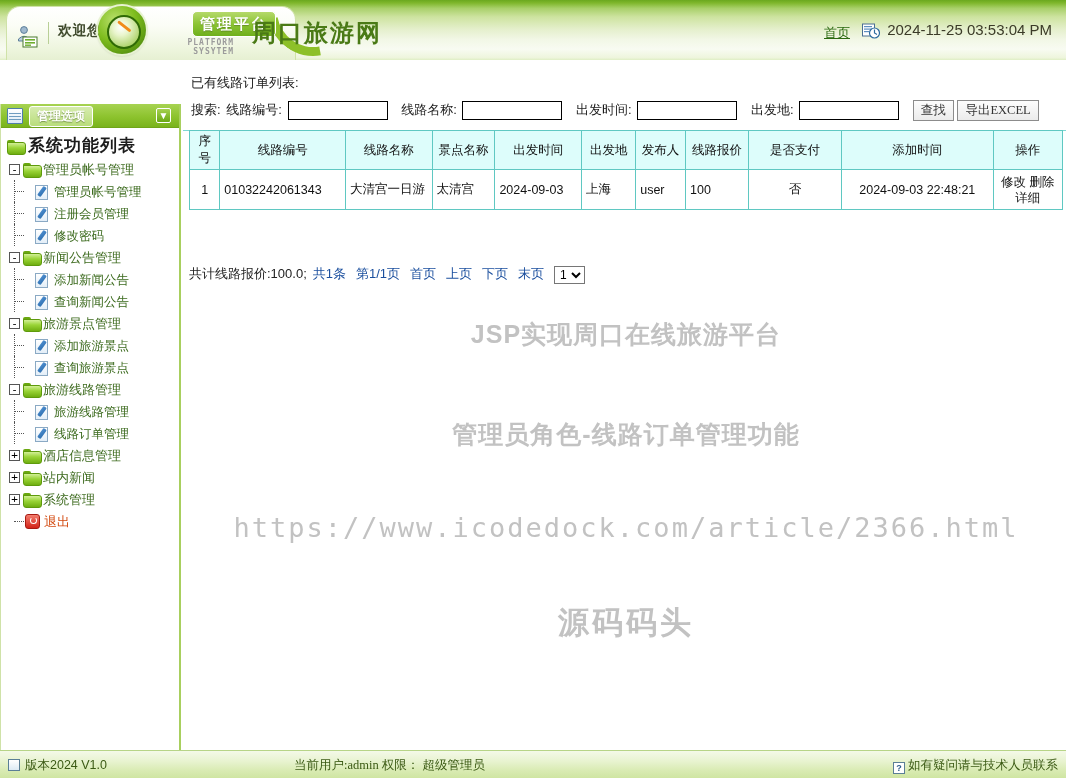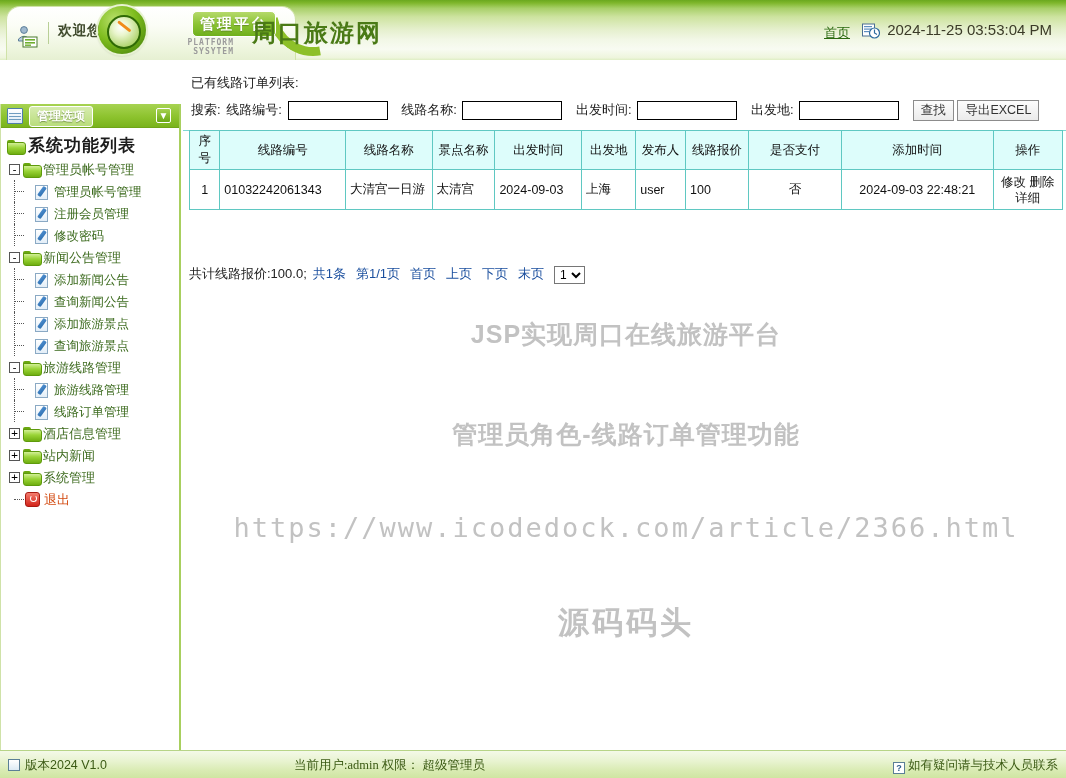--- a/index.html
+++ b/index.html
@@ -379,21 +379,21 @@
   .in-place { width: 100px; }
   .btn {
     height: 21px;
     padding: 0 7px;
     font-size: 12.5px;
     background: linear-gradient(to bottom, #fdfdfd, #ebebeb);
     border: 1px solid #8c8c8c;
     color: #333;
     vertical-align: middle;
     cursor: pointer;
-    font-family: Liberation Sans, sans-serif;
+    font-family: Liberation Serif, serif;
   }
   .search-divider {
     position: absolute;
     left: 0; top: 70px;
     right: 0; height: 1px;
     background: #7fd8d3;
   }
 
   
   .grid {
@@ -569,20 +569,21 @@
     </div>
 
     <div class="tree" id="tree">
         <div class="node level0"><span class="expander">-</span><span class="folder"></span><span class="node-label">管理员帐号管理</span></div>
         <div class="node level1"><span class="dashline"></span><span class="dashstub"></span><span class="penicon"></span><span class="node-label">管理员帐号管理</span></div>
         <div class="node level1"><span class="dashline"></span><span class="dashstub"></span><span class="penicon"></span><span class="node-label">注册会员管理</span></div>
         <div class="node level1"><span class="dashline"></span><span class="dashstub"></span><span class="penicon"></span><span class="node-label">修改密码</span></div>
         <div class="node level0"><span class="expander">-</span><span class="folder"></span><span class="node-label">新闻公告管理</span></div>
         <div class="node level1"><span class="dashline"></span><span class="dashstub"></span><span class="penicon"></span><span class="node-label">添加新闻公告</span></div>
         <div class="node level1"><span class="dashline"></span><span class="dashstub"></span><span class="penicon"></span><span class="node-label">查询新闻公告</span></div>
+        <div class="node level0"><span class="expander">-</span><span class="folder"></span><span class="node-label">旅游景点管理</span></div>
         <div class="node level1"><span class="dashline"></span><span class="dashstub"></span><span class="penicon"></span><span class="node-label">添加旅游景点</span></div>
         <div class="node level1"><span class="dashline"></span><span class="dashstub"></span><span class="penicon"></span><span class="node-label">查询旅游景点</span></div>
         <div class="node level0"><span class="expander">-</span><span class="folder"></span><span class="node-label">旅游线路管理</span></div>
         <div class="node level1"><span class="dashline"></span><span class="dashstub"></span><span class="penicon"></span><span class="node-label">旅游线路管理</span></div>
         <div class="node level1"><span class="dashline"></span><span class="dashstub"></span><span class="penicon"></span><span class="node-label">线路订单管理</span></div>
         <div class="node level0"><span class="expander">+</span><span class="folder"></span><span class="node-label">酒店信息管理</span></div>
         <div class="node level0"><span class="expander">+</span><span class="folder"></span><span class="node-label">站内新闻</span></div>
         <div class="node level0"><span class="expander">+</span><span class="folder"></span><span class="node-label">系统管理</span></div>
         <div class="node level0" style="padding-left: 24px;"><span class="dashstub"></span><span class="exiticon"></span><span class="node-label exit">退出</span></div>
       </div>

